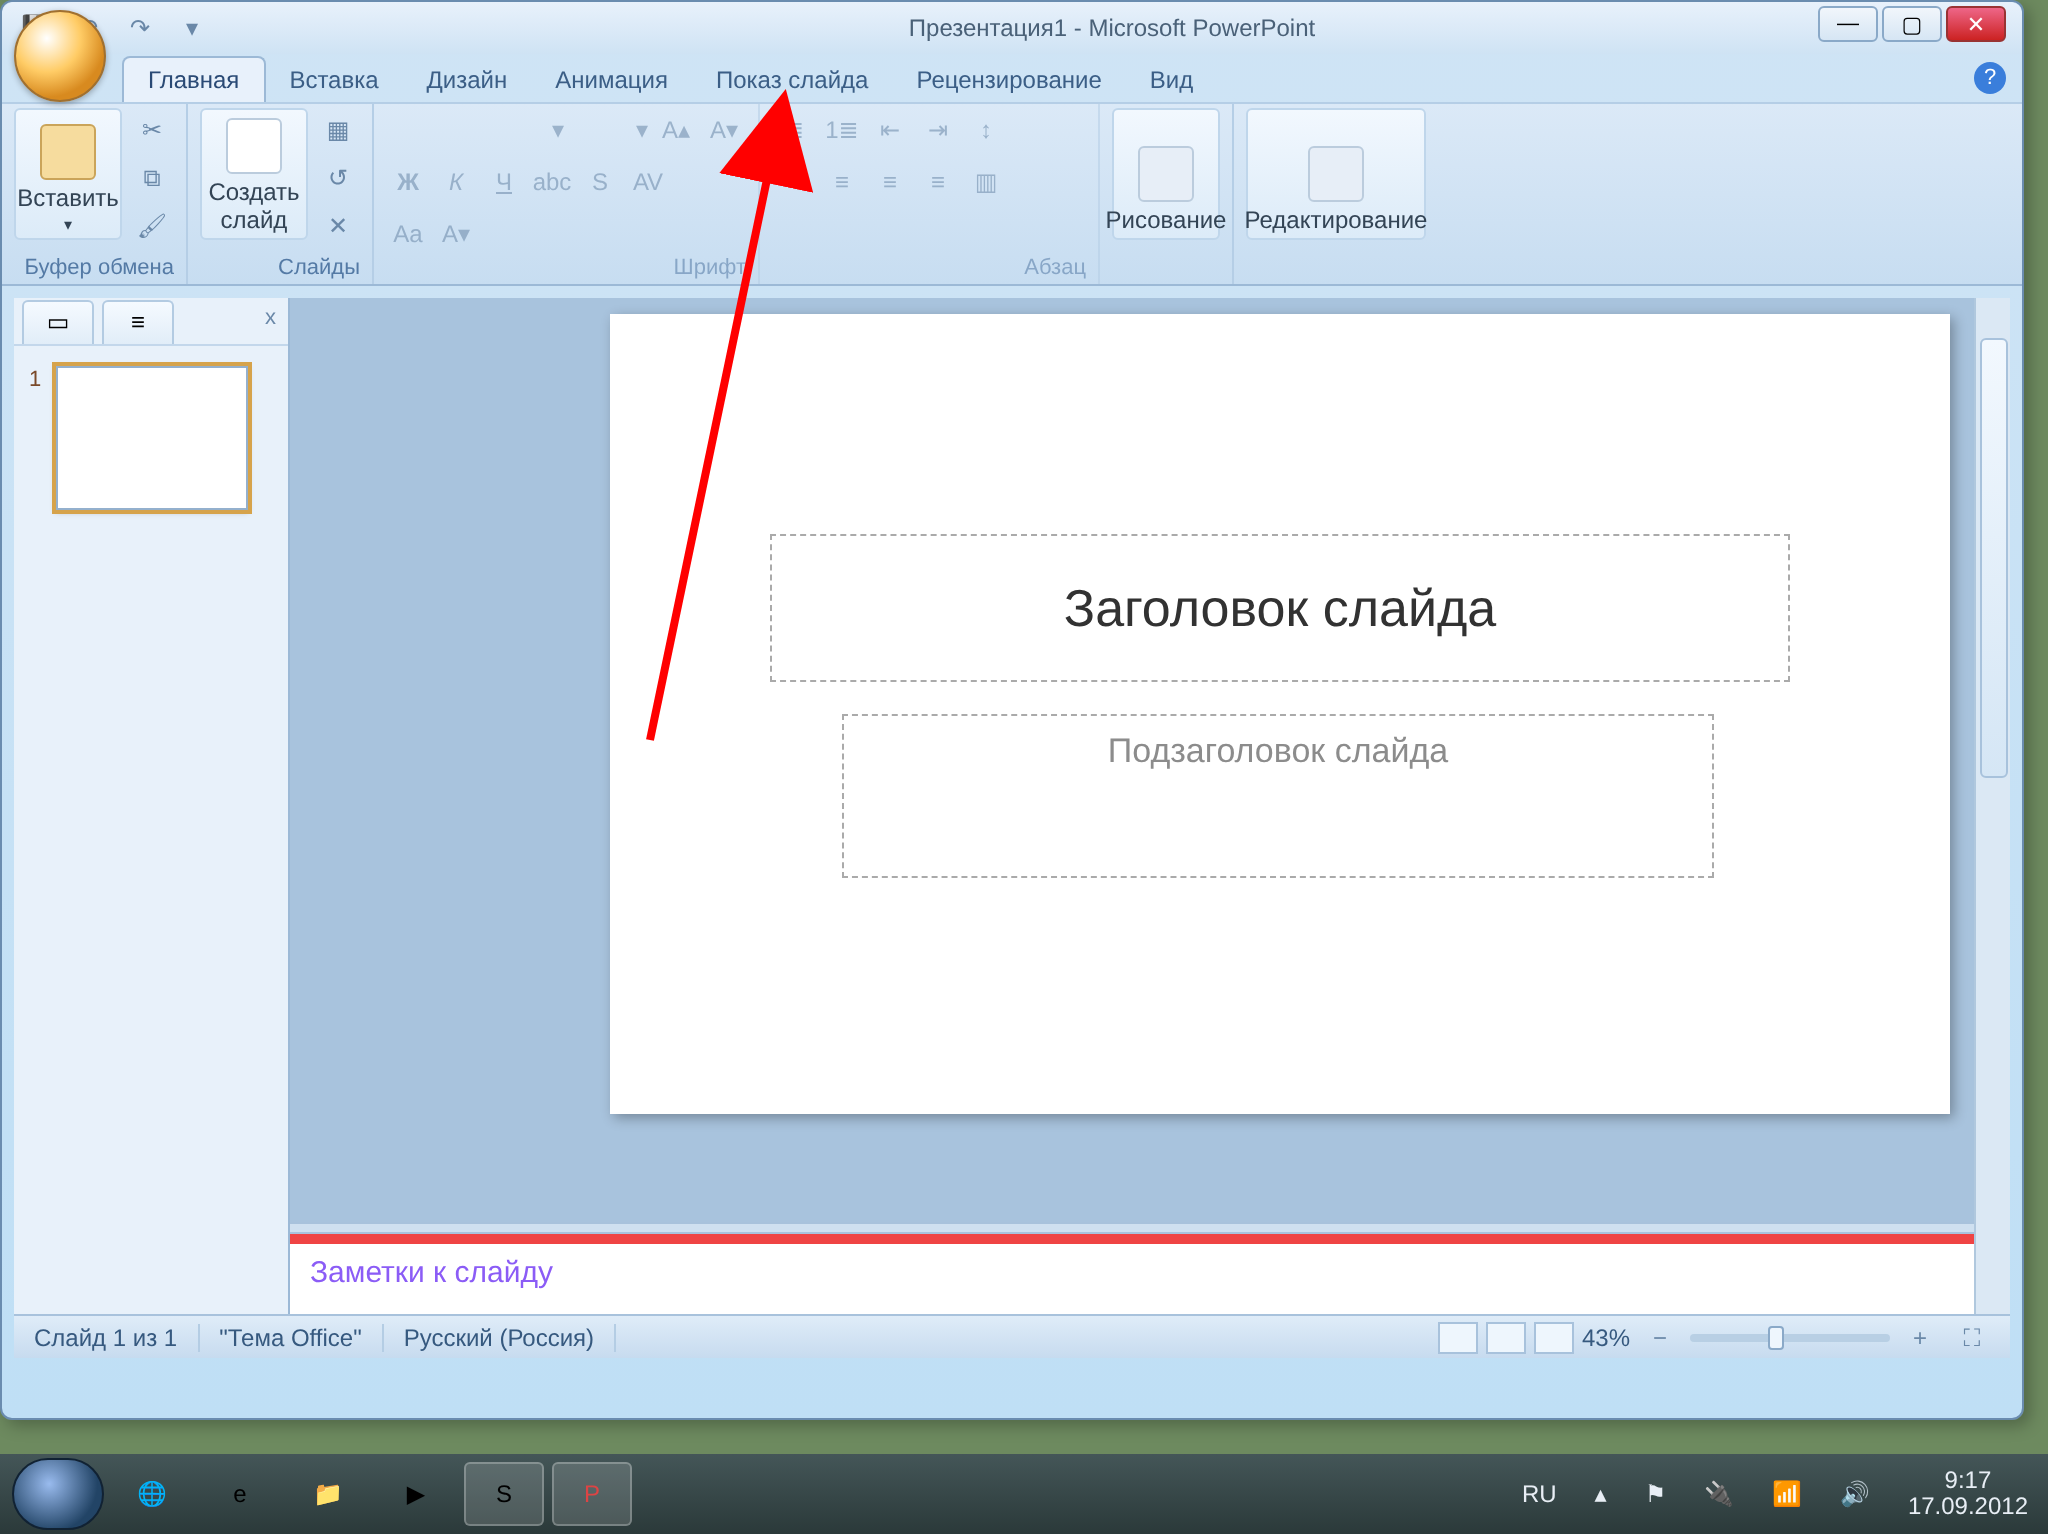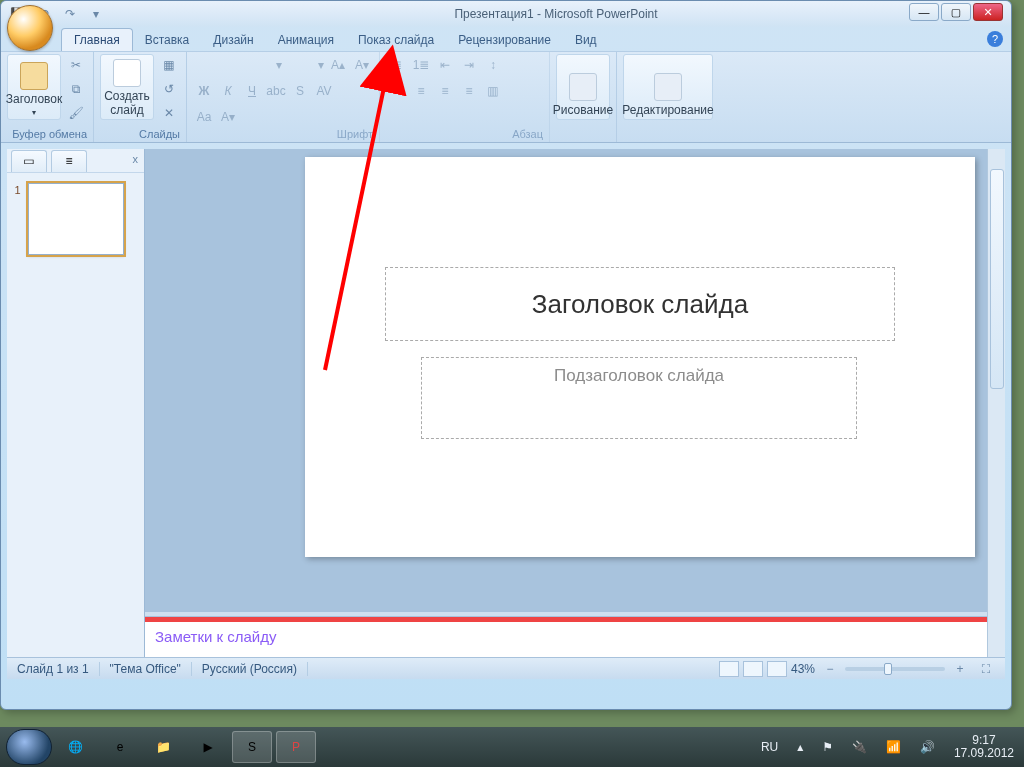--- a/index.html
+++ b/index.html
@@ -101,21 +101,21 @@
     <div class="tab">Рецензирование</div>
     <div class="tab">Вид</div>
     <div class="help-icon">?</div>
   </div>
 
   <div class="ribbon">
     <div class="group">
       <div class="group-body">
         <div class="bigbtn">
           <div class="ico"></div>
-          <span>Заголовок</span>
+          <span>Вставить</span>
           <span style="font-size:8px;">▾</span>
         </div>
         <div class="vcol">
           <div class="smallbtn">✂</div>
           <div class="smallbtn">⧉</div>
           <div class="smallbtn">🖌</div>
         </div>
       </div>
       <div class="group-label">Буфер обмена</div>
     </div>

